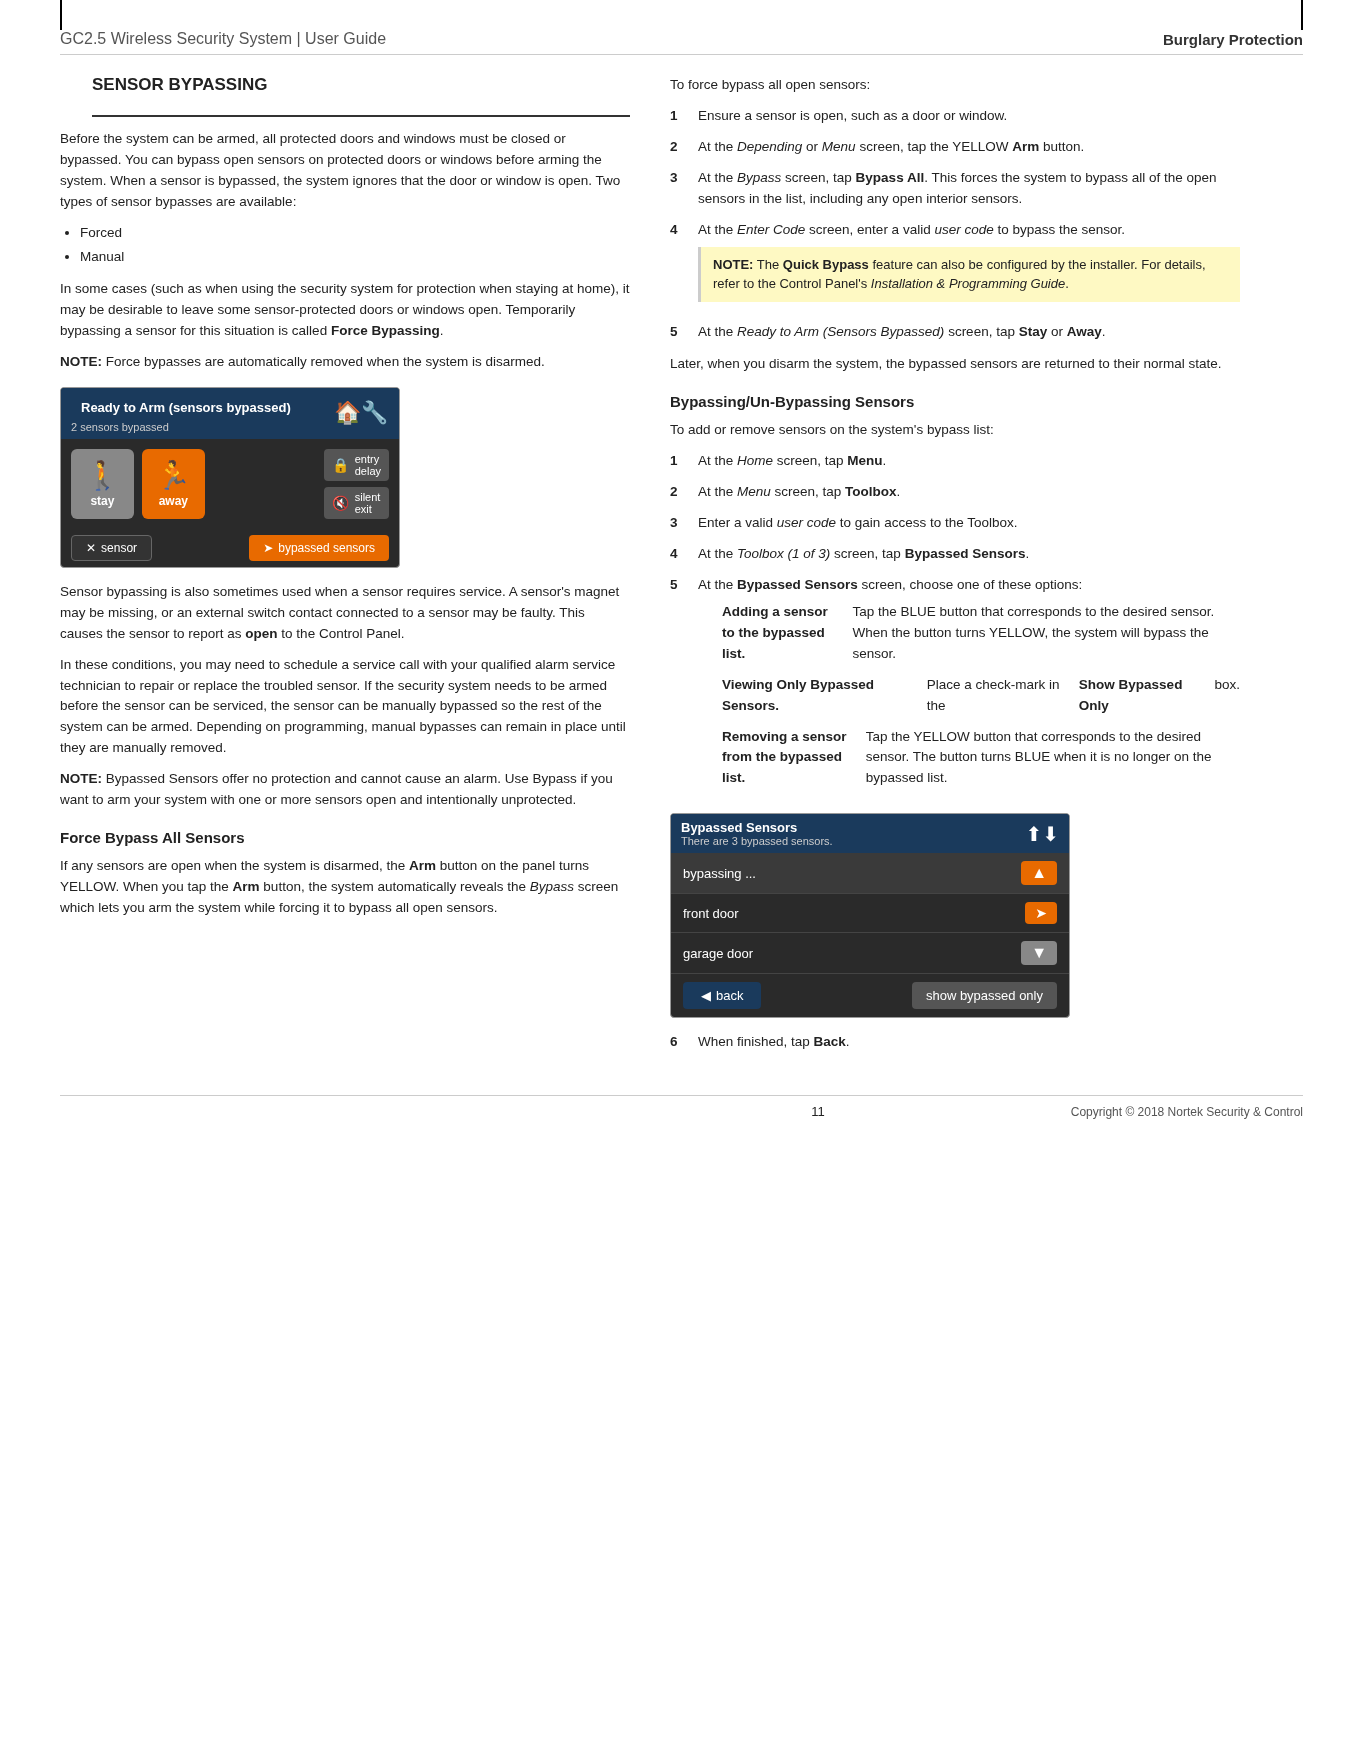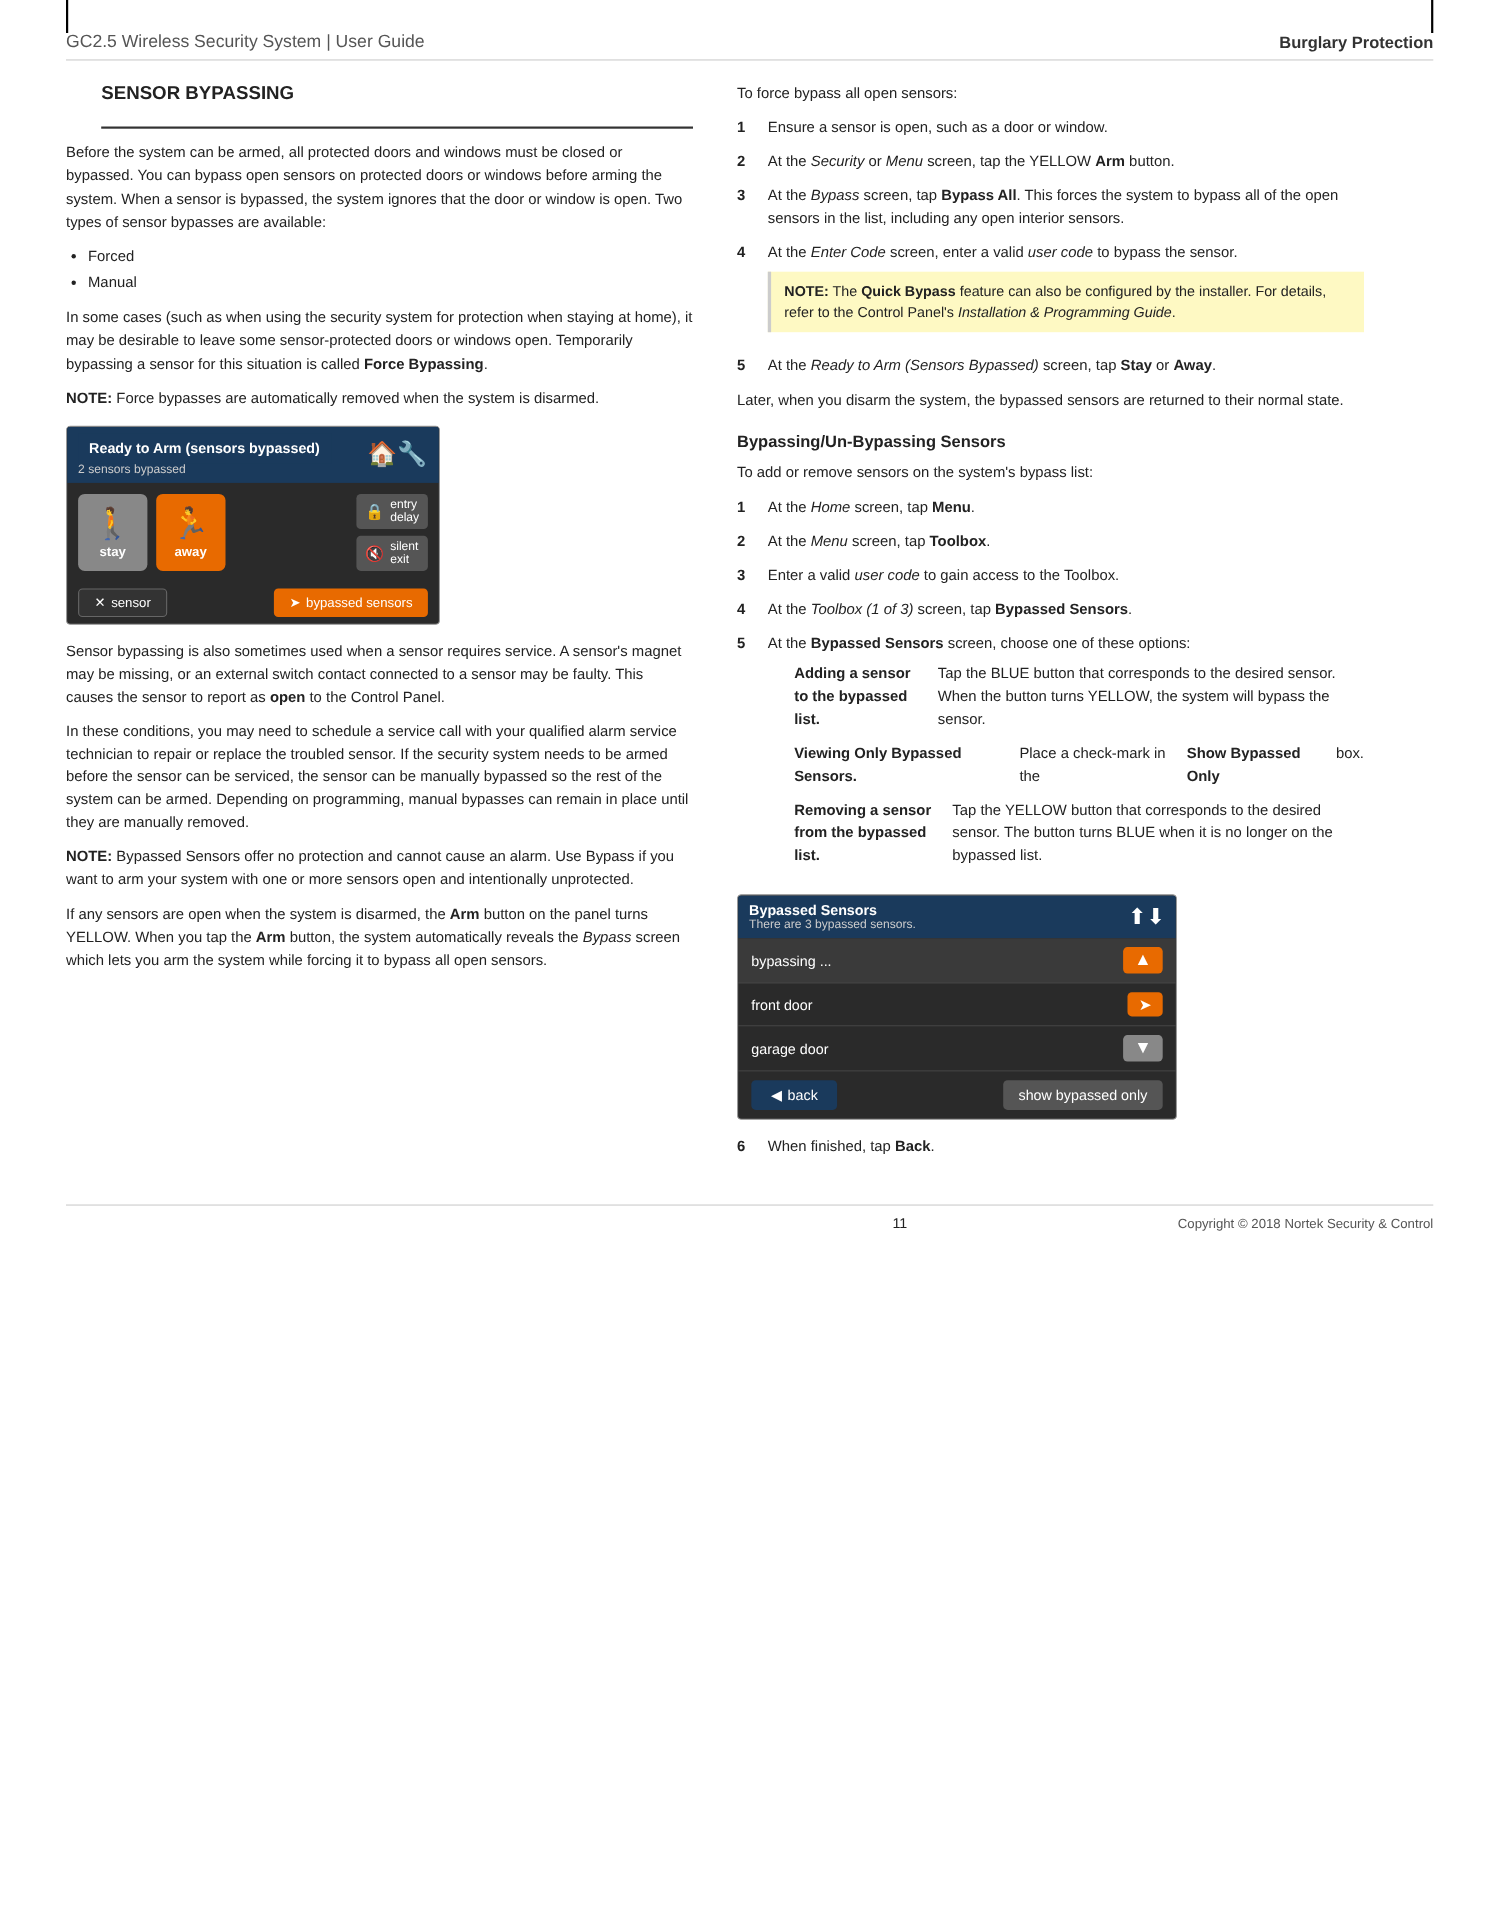--- a/index.html
+++ b/index.html
@@ -390,35 +390,36 @@
           </div>
         </div>
       </div>
 
       <p>Sensor bypassing is also sometimes used when a sensor requires service. A sensor's magnet may be missing, or an external switch contact connected to a sensor may be faulty. This causes the sensor to report as <strong>open</strong> to the Control Panel.</p>
 
       <p>In these conditions, you may need to schedule a service call with your qualified alarm service technician to repair or replace the troubled sensor. If the security system needs to be armed before the sensor can be serviced, the sensor can be manually bypassed so the rest of the system can be armed. Depending on programming, manual bypasses can remain in place until they are manually removed.</p>
 
       <p><strong>NOTE:</strong> Bypassed Sensors offer no protection and cannot cause an alarm. Use Bypass if you want to arm your system with one or more sensors open and intentionally unprotected.</p>
 
+      <h3 class="subsection-title">Force Bypass All Sensors</h3>
 
       <p>If any sensors are open when the system is disarmed, the <strong>Arm</strong> button on the panel turns YELLOW. When you tap the <strong>Arm</strong> button, the system automatically reveals the <em>Bypass</em> screen which lets you arm the system while forcing it to bypass all open sensors.</p>
     </div>
 
     <div class="right-col">
       <p>To force bypass all open sensors:</p>
 
       <ol class="steps">
         <li>
           <span class="step-num">1</span>
           <span class="step-content">Ensure a sensor is open, such as a door or window.</span>
         </li>
         <li>
           <span class="step-num">2</span>
-          <span class="step-content">At the <em>Security</em> or <em>Menu</em> screen, tap the YELLOW <strong>Arm</strong> button.</span>
+          <span class="step-content">At the <em>Depending</em> or <em>Menu</em> screen, tap the YELLOW <strong>Arm</strong> button.</span>
         </li>
         <li>
           <span class="step-num">3</span>
           <span class="step-content">At the <em>Bypass</em> screen, tap <strong>Bypass All</strong>. This forces the system to bypass all of the open sensors in the list, including any open interior sensors.</span>
         </li>
         <li>
           <span class="step-num">4</span>
           <span class="step-content">
             At the <em>Enter Code</em> screen, enter a valid <em>user code</em> to bypass the sensor.
             <div class="step-note">

